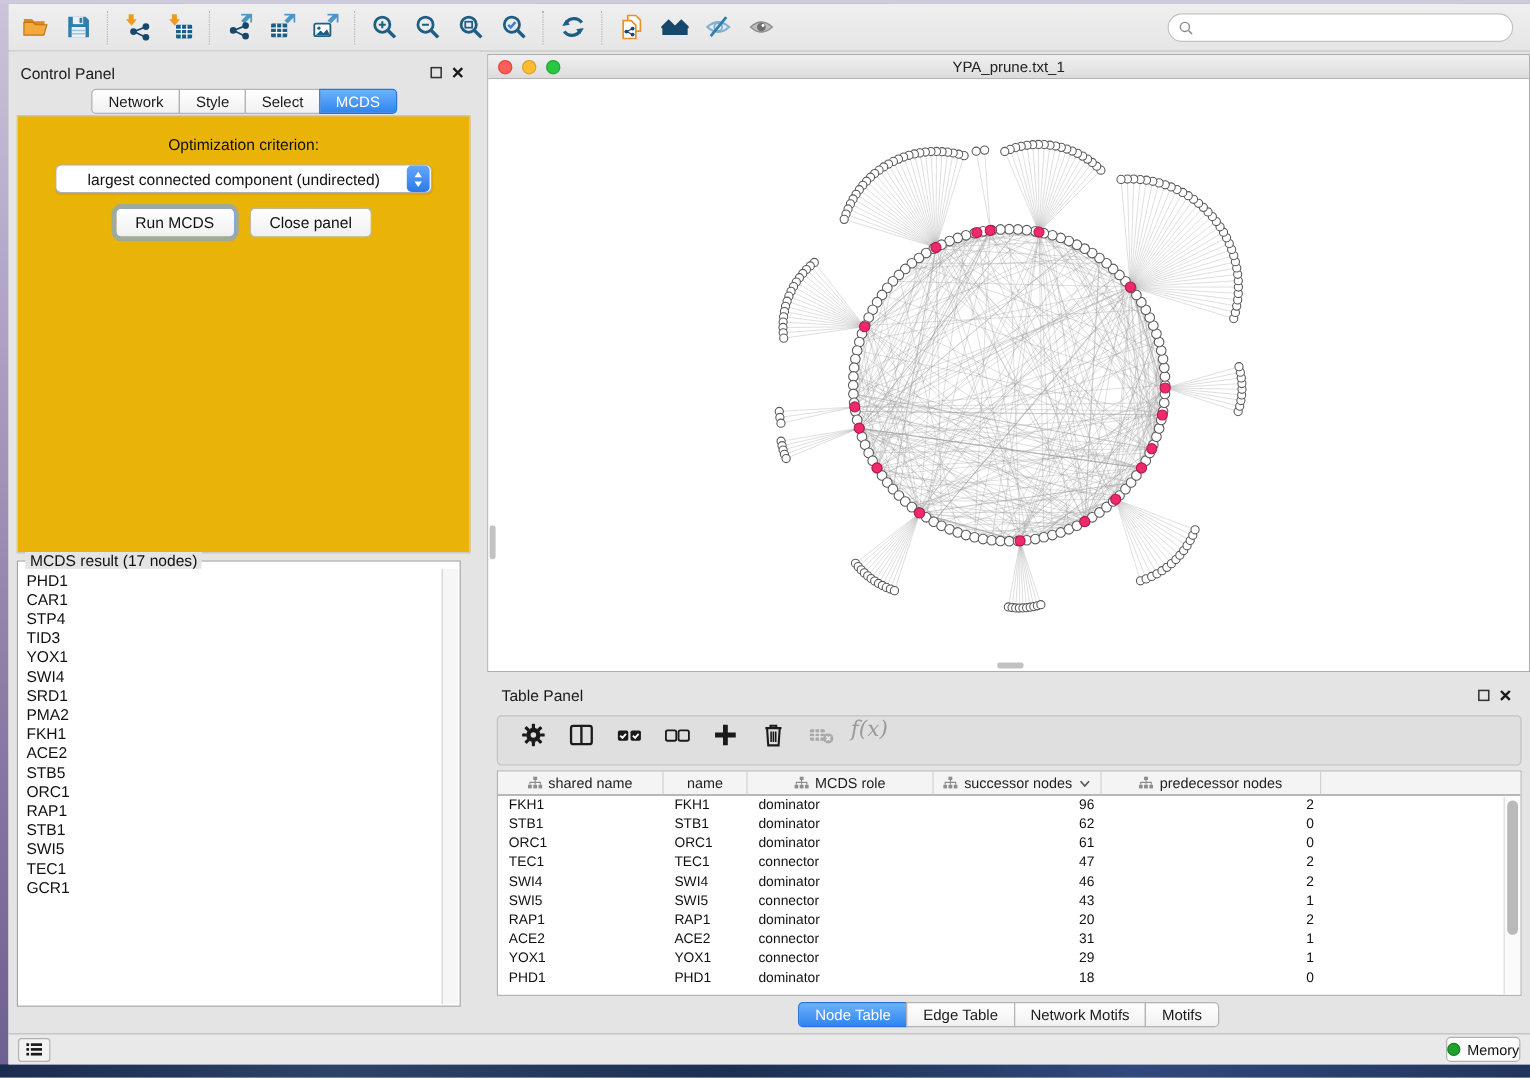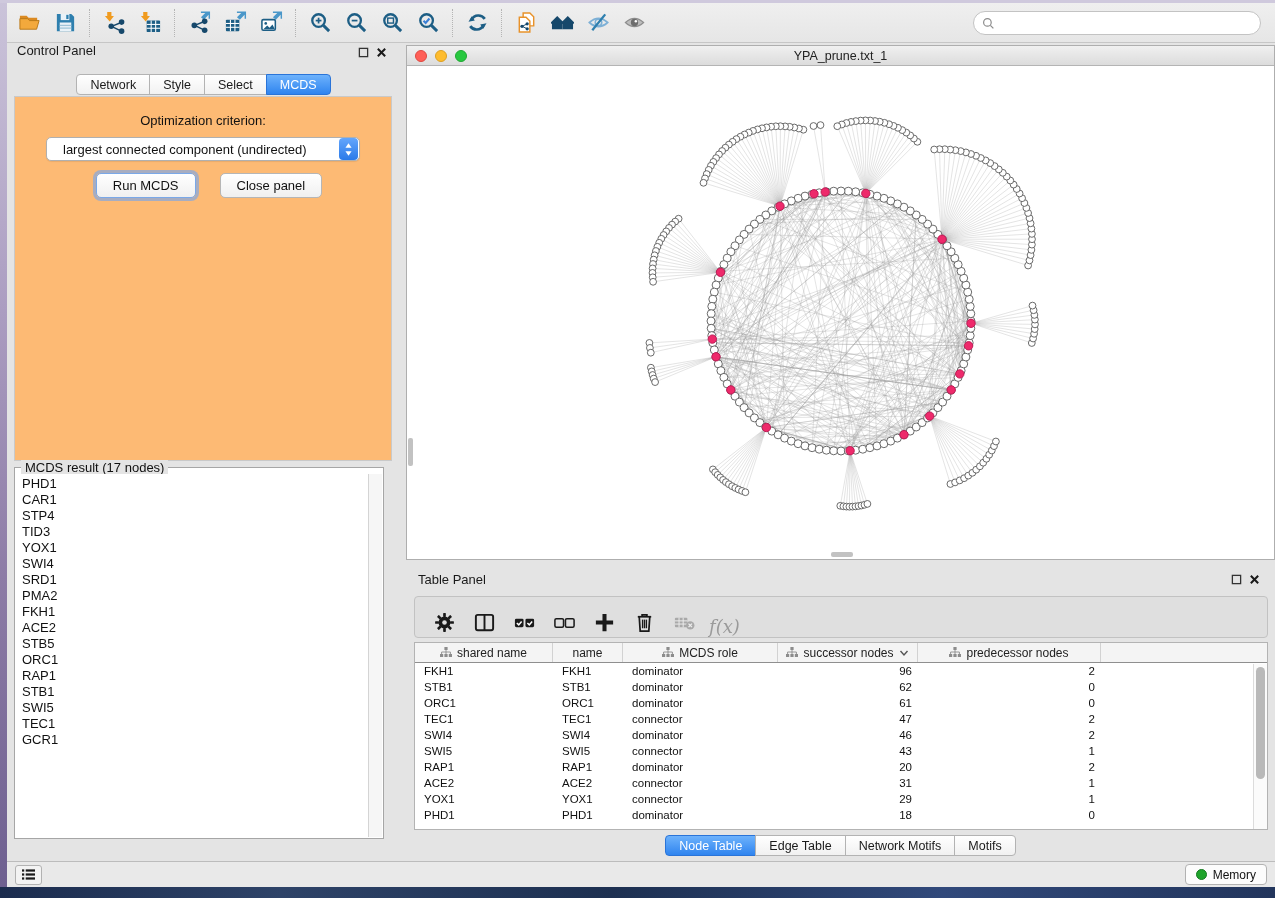--- a/index.html
+++ b/index.html
@@ -21,46 +21,46 @@
   .tbtn { width:36px; height:34px; display:flex; align-items:center; justify-content:center; border-radius:4px; }
   .tbtn svg { width:23px; height:23px; }
   .tsep { width:1px; height:28px; margin:0 6px; border-left:1px dotted #b4b4b4; }
   .searchbox { position:absolute; right:14px; top:8px; width:288px; height:24px; background:#fff;
     border:1px solid #c3c3c3; border-radius:12px; display:flex; align-items:center; padding:0 8px; }
   .searchbox svg { width:13px; height:13px; flex:0 0 auto; }
   .searchbox input { border:none; outline:none; background:transparent; flex:1; margin-left:6px; font-size:12px; }
 
   
   .control-panel { position:absolute; left:0; top:40px; width:393px; bottom:26px; background:#e4e4e4; }
-  .panel-head { height:26px; display:flex; align-items:flex-start; padding:0 10px; }
+  .panel-head { height:26px; display:flex; align-items:flex-end; padding:0 10px; }
   .panel-title { font-size:13px; color:#1a1a1a; }
   .panel-head .spacer { flex:1; }
   .winbtn { width:18px; height:18px; display:flex; align-items:center; justify-content:center; }
   .winbtn svg { width:11px; height:11px; }
 
   .seg { display:flex; justify-content:center; }
   .seg-btn { height:21px; padding:0 13px; font-size:12.5px; color:#1a1a1a;
     background:linear-gradient(#ffffff,#f1f1f1); border:1px solid #b3b3b3; margin-left:-1px;
     display:flex; align-items:center; font-family:inherit; }
   .seg-btn:first-child { border-radius:4px 0 0 4px; margin-left:0; }
   .seg-btn:last-child { border-radius:0 4px 4px 0;text-align:right; }
   .seg-btn.active { background:linear-gradient(#6db2fc,#2f84ef); border-color:#2a74d8; color:#fff; }
 
   .cp-tabs { position:absolute; left:0; right:0; top:31px; }
   .cp-content { position:absolute; left:7px; right:8px; top:53px; height:365px;
-    background:#fdba74; border:1px solid #c9c9c9; }
+    background:#eab308; border:1px solid #c9c9c9; }
   .opt-label { margin-top:16px; text-align:center; font-size:13px; color:#111; }
   .dropdown { position:relative; margin:9px auto 0; width:314px; height:24px; background:#fff;
     border:1px solid #b0b0b0; border-radius:5px; display:flex; align-items:center; box-shadow:0 1px 1px rgba(0,0,0,.08); }
-  .dropdown .dd-text { flex:1; font-size:13px; color:#111; padding-left:16px; white-space:nowrap; }
+  .dropdown .dd-text { flex:1; font-size:13px; color:#111; padding-left:26px; white-space:nowrap; }
   .dd-stepper { width:19px; height:22px; border-radius:4px; margin-right:1px;
     background:linear-gradient(#64a6fc,#2a7ae9); display:flex; align-items:center; justify-content:center; }
   .btn-row { margin-top:12px; display:flex; justify-content:center; gap:12px; }
   .push-btn { height:25px; padding:0 16px; font-size:13px; color:#111; font-family:inherit;
-    background:linear-gradient(#ffffff,#f0f0f0); border:1px solid #b6b6b6; border-radius:5px;margin-left:12px; }
+    background:linear-gradient(#ffffff,#f0f0f0); border:1px solid #b6b6b6; border-radius:5px; }
   .push-btn.focused { box-shadow:0 0 0 3px rgba(110,165,245,.6); border-color:#7aa8e8; }
 
   .groupbox { position:absolute; left:7px; width:370px; top:424px; height:372px;
     border:1px solid #a6a6a6; background:#fff; }
   .groupbox-title { position:absolute; top:-8px; left:6px; background:#e4e4e4; padding:0 4px;
     font-size:13px; color:#111; }
   .mcds-list { position:absolute; left:1px; top:6px; bottom:1px; right:15px; overflow:hidden; background:#fff; padding-top:2px; }
   .list-item { font-size:13px; color:#111; line-height:16px; padding-left:6px; }
   .list-scroll { position:absolute; right:1px; top:6px; bottom:1px; width:14px; background:#f6f6f6; border-left:1px solid #d4d4d4; }
 
@@ -76,21 +76,21 @@
   .net-canvas { position:absolute; left:0; right:0; top:20px; bottom:0; background:#fff; }
   .net-canvas svg { width:100%; height:100%; }
   .hscroll-thumb { position:absolute; left:424px; bottom:2px; width:22px; height:5px; background:#c2c2c2; border-radius:2px; }
   .vscroll-thumb { position:absolute; left:1px; top:372px; width:5px; height:28px; background:#c2c2c2; border-radius:2px; }
 
   
   .table-panel { position:absolute; left:0; right:0; top:522px; bottom:0; background:#e4e4e4; }
   .tp-head { height:28px; display:flex; align-items:center; padding:0 12px; }
   .tp-toolbar { position:absolute; left:8px; right:7px; top:31px; height:42px;
     background:#dfdfdf; border:1px solid #c2c2c2; border-radius:4px;
-    display:flex; align-items:flex-end; gap:10px; padding-left:14px; }
+    display:flex; align-items:flex-start; gap:10px; padding-left:14px; }
   .tp-toolbar .tbtn { width:30px; height:30px; }
   .fx { font-family:"DejaVu Serif","Liberation Serif",serif; font-style:italic; font-size:18px; color:#9a9a9a; }
 
   .grid-table { position:absolute; left:8px; right:7px; top:77px; height:188px; background:#fff;
     border:1px solid #b3b3b3; overflow:hidden; }
   .gt-header { display:grid; grid-template-columns:138px 70px 155px 140px 183px 1fr;
     height:20px; background:#f4f4f4; border-bottom:1px solid #8f8f8f; }
   .gt-hcell { display:flex; align-items:center; justify-content:center; gap:5px; font-size:12px; color:#222;
     border-right:1px solid #d2d2d2; overflow:hidden; white-space:nowrap; }
   .gt-hcell:last-child { border-right:none; }
@@ -102,21 +102,21 @@
   .table-thumb { position:absolute; left:2px; top:3px; width:9px; height:112px; background:#b9b9b9; border-radius:5px; }
   .tp-tabs { position:absolute; left:0; right:0; top:270px; }
 
   
   .statusbar { position:absolute; left:0; right:0; bottom:0; height:26px; background:#e9e9e9;
     border-top:1px solid #bcbcbc; display:flex; align-items:center; padding:0 8px; }
   .sb-btn { width:27px; height:20px; background:#f3f3f3; border:1px solid #b2b2b2; border-radius:3px;
     display:flex; align-items:center; justify-content:center; }
   .sb-spacer { flex:1; }
   .memory-btn { height:21px; background:#fcfcfc; border:1px solid #b2b2b2; border-radius:4px;
-    display:flex; align-items:center; gap:6px; padding:0 10px; font-size:12px; color:#111; }
+    display:flex; align-items:center; gap:6px; padding:0 0; font-size:12px; color:#111; }
   .mem-dot { width:11px; height:11px; border-radius:50%; background:#1ea32a; border:1px solid #157a20; }
 </style>
 </head>
 <body>
 
 <div class="wall-left"></div>
 <div class="wall-top"></div>
 
 <div class="app">
 

